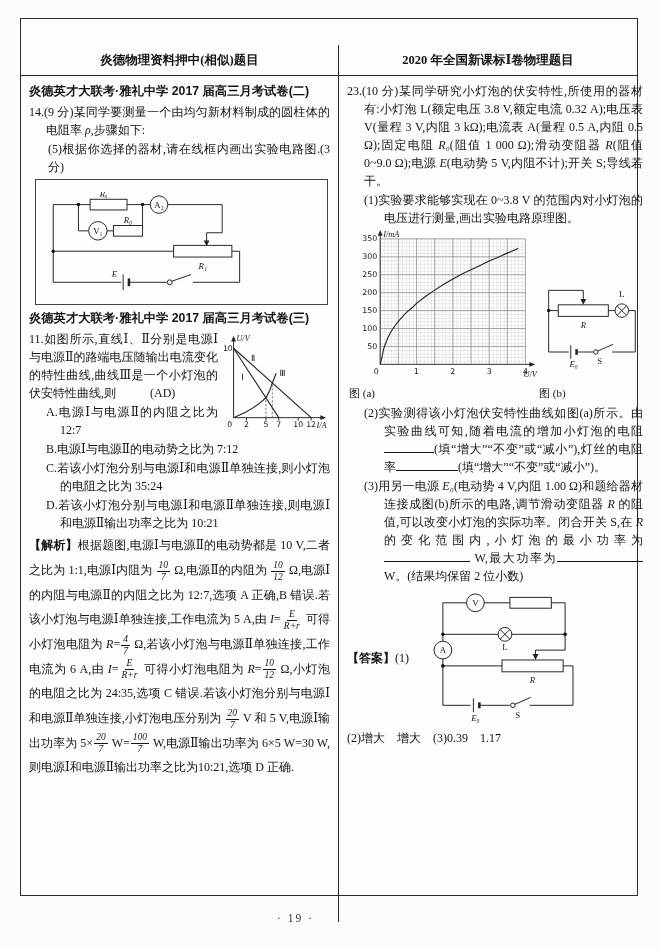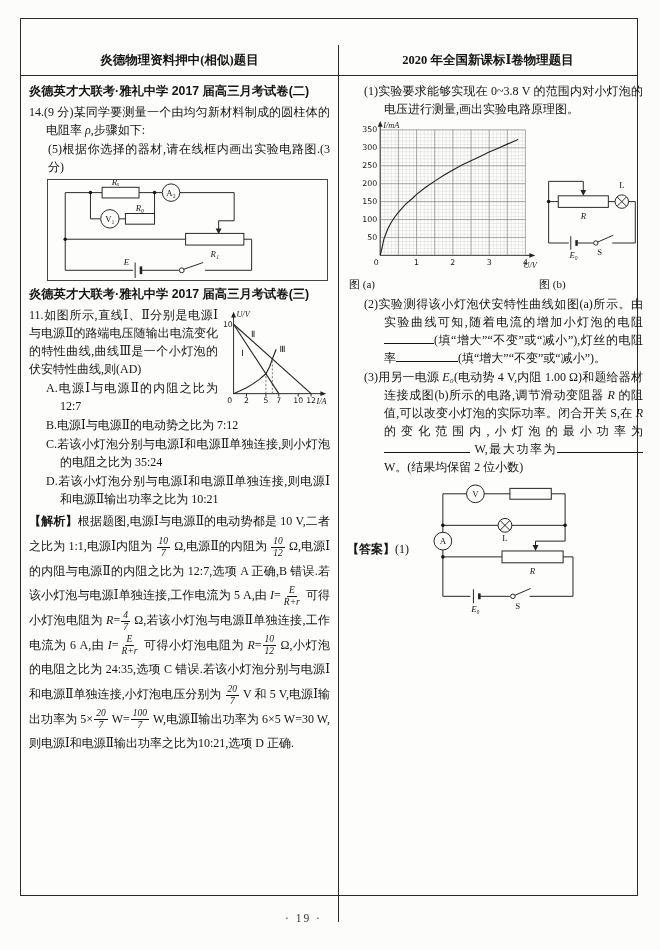--- a/index.html
+++ b/index.html
@@ -20,33 +20,33 @@
   .hang{padding-left:17px;text-indent:-17px;}
   .sub{margin-left:17px;padding-left:20px;text-indent:-20px;}
   .step{margin-left:19px;}
   .opt{padding-left:14px;text-indent:-14px;margin-left:17px;}
   .var,.frac{font-style:italic;}
   .frac{display:inline-flex;flex-direction:column;align-items:center;vertical-align:middle;font-size:9.5px;line-height:1.15;padding:0 1px;}
   .frac .fnum{border-bottom:1px solid #141414;padding:0 2px;}
   .frac .fden{padding:0 2px;}
   .blank{display:inline-block;border-bottom:1px solid #141414;height:0.95em;vertical-align:baseline;}
   .jiexi{line-height:2.05;margin-top:1px;}
-  .ans-tag{}
-  .fig-frame{border:1px solid #444;margin:3px 2px 5px 18px;padding:0 2px;background:#fdfdfc;}
+  .ans-tag{margin-left:34px;}
+  .fig-frame{border:1px solid #444;margin:3px 2px 5px 6px;padding:12px 2px;background:#fdfdfc;}
   .figs-row{display:flex;align-items:flex-end;margin:2px 0 2px 2px;}
   .figa-wrap{flex:0 0 190px;text-align:center;}
   .figb-wrap{flex:1;text-align:center;}
   .caption{font-size:11px;text-align:left;margin-top:1px;}
   .q11-graph{float:right;margin:2px 0 2px 4px;}
   .q11-block{overflow:visible;}
   .answer-row{display:flex;align-items:center;margin-top:4px;}
   .daan-label{flex:0 0 72px;font-size:12px;white-space:nowrap;}
   .daan-label b{font-family:"Liberation Sans","DejaVu Sans",sans-serif;}
   .final-line{margin-top:2px;}
-  .page-num{position:absolute;left:8px;top:912px;width:591px;text-align:center;font-size:11.5px;letter-spacing:2px;color:#333;}
+  .page-num{position:absolute;left:0;top:912px;width:591px;text-align:center;font-size:11.5px;letter-spacing:2px;color:#333;}
   
   svg{display:block;}
   .wire,.axis,.plot,.curve{stroke:#232323;fill:none;stroke-width:1;}
   .plot,.curve{stroke-width:1.15;}
   .comp{fill:#fdfdfc;stroke:#232323;stroke-width:1;}
   .dot{fill:#141414;stroke:none;}
   .arrowhead{fill:#232323;stroke:none;}
   .grid{stroke:#6e6e6e;stroke-width:0.55;}
   .dash{stroke:#555;stroke-width:0.8;stroke-dasharray:2.2,1.8;}
   .tick{font-size:8px;fill:#141414;font-family:"DejaVu Sans","Liberation Sans",sans-serif;}
@@ -173,20 +173,21 @@
           </span> V 和 5 V,电源Ⅰ输出功率为 5×<span class="frac">
             <span class="fnum">20</span>
             <span class="fden">7</span>
           </span> W=<span class="frac">
             <span class="fnum">100</span>
             <span class="fden">7</span>
           </span> W,电源Ⅱ输出功率为 6×5 W=30 W,则电源Ⅰ和电源Ⅱ输出功率之比为10:21,选项 D 正确.</p>
     </div>
 
     <div class="col rt">
+      <p class="hang">23.(10 分)某同学研究小灯泡的伏安特性,所使用的器材有:小灯泡 L(额定电压 3.8 V,额定电流 0.32 A);电压表 V(量程 3 V,内阻 3 kΩ);电流表 A(量程 0.5 A,内阻 0.5 Ω);固定电阻 <i class="var">R₀</i>(阻值 1 000 Ω);滑动变阻器 <i class="var">R</i>(阻值 0~9.0 Ω);电源 <i class="var">E</i>(电动势 5 V,内阻不计);开关 S;导线若干。</p>
       <p class="sub">(1)实验要求能够实现在 0~3.8 V 的范围内对小灯泡的电压进行测量,画出实验电路原理图。</p>
 
       <div class="figs-row">
         <div class="figa-wrap">
           <svg width="190" height="155" viewBox="0 0 190 158">
             <defs>
               <pattern id="mg" width="3.7" height="3.657" patternUnits="userSpaceOnUse" x="30" y="10">
                 <path d="M3.7 0H0V3.657" fill="none" stroke="#9a9a9a" stroke-width="0.35"></path>
               </pattern>
             </defs>
@@ -295,18 +296,19 @@
           <circle class="dot" cx="24" cy="78" r="1.8"></circle>
           <text class="clabel-u" x="57" y="17" text-anchor="middle">V</text>
           <text class="clabel-u" x="24" y="65" text-anchor="middle">A</text>
           <text class="clabel-u" x="87" y="62" text-anchor="middle">L</text>
           <text class="clabel" x="115" y="95" text-anchor="middle">R</text>
           <text class="clabel" x="57" y="134" text-anchor="middle">E₀</text>
           <text class="clabel-u" x="100" y="131" text-anchor="middle">S</text>
         </svg>
       </div>
 
+      <p class="final-line">(2)增大　增大　(3)0.39　1.17</p>
     </div>
 
   </div>
 </div>
 
 <div class="page-num">· 19 ·</div>
 
 </body></html>

